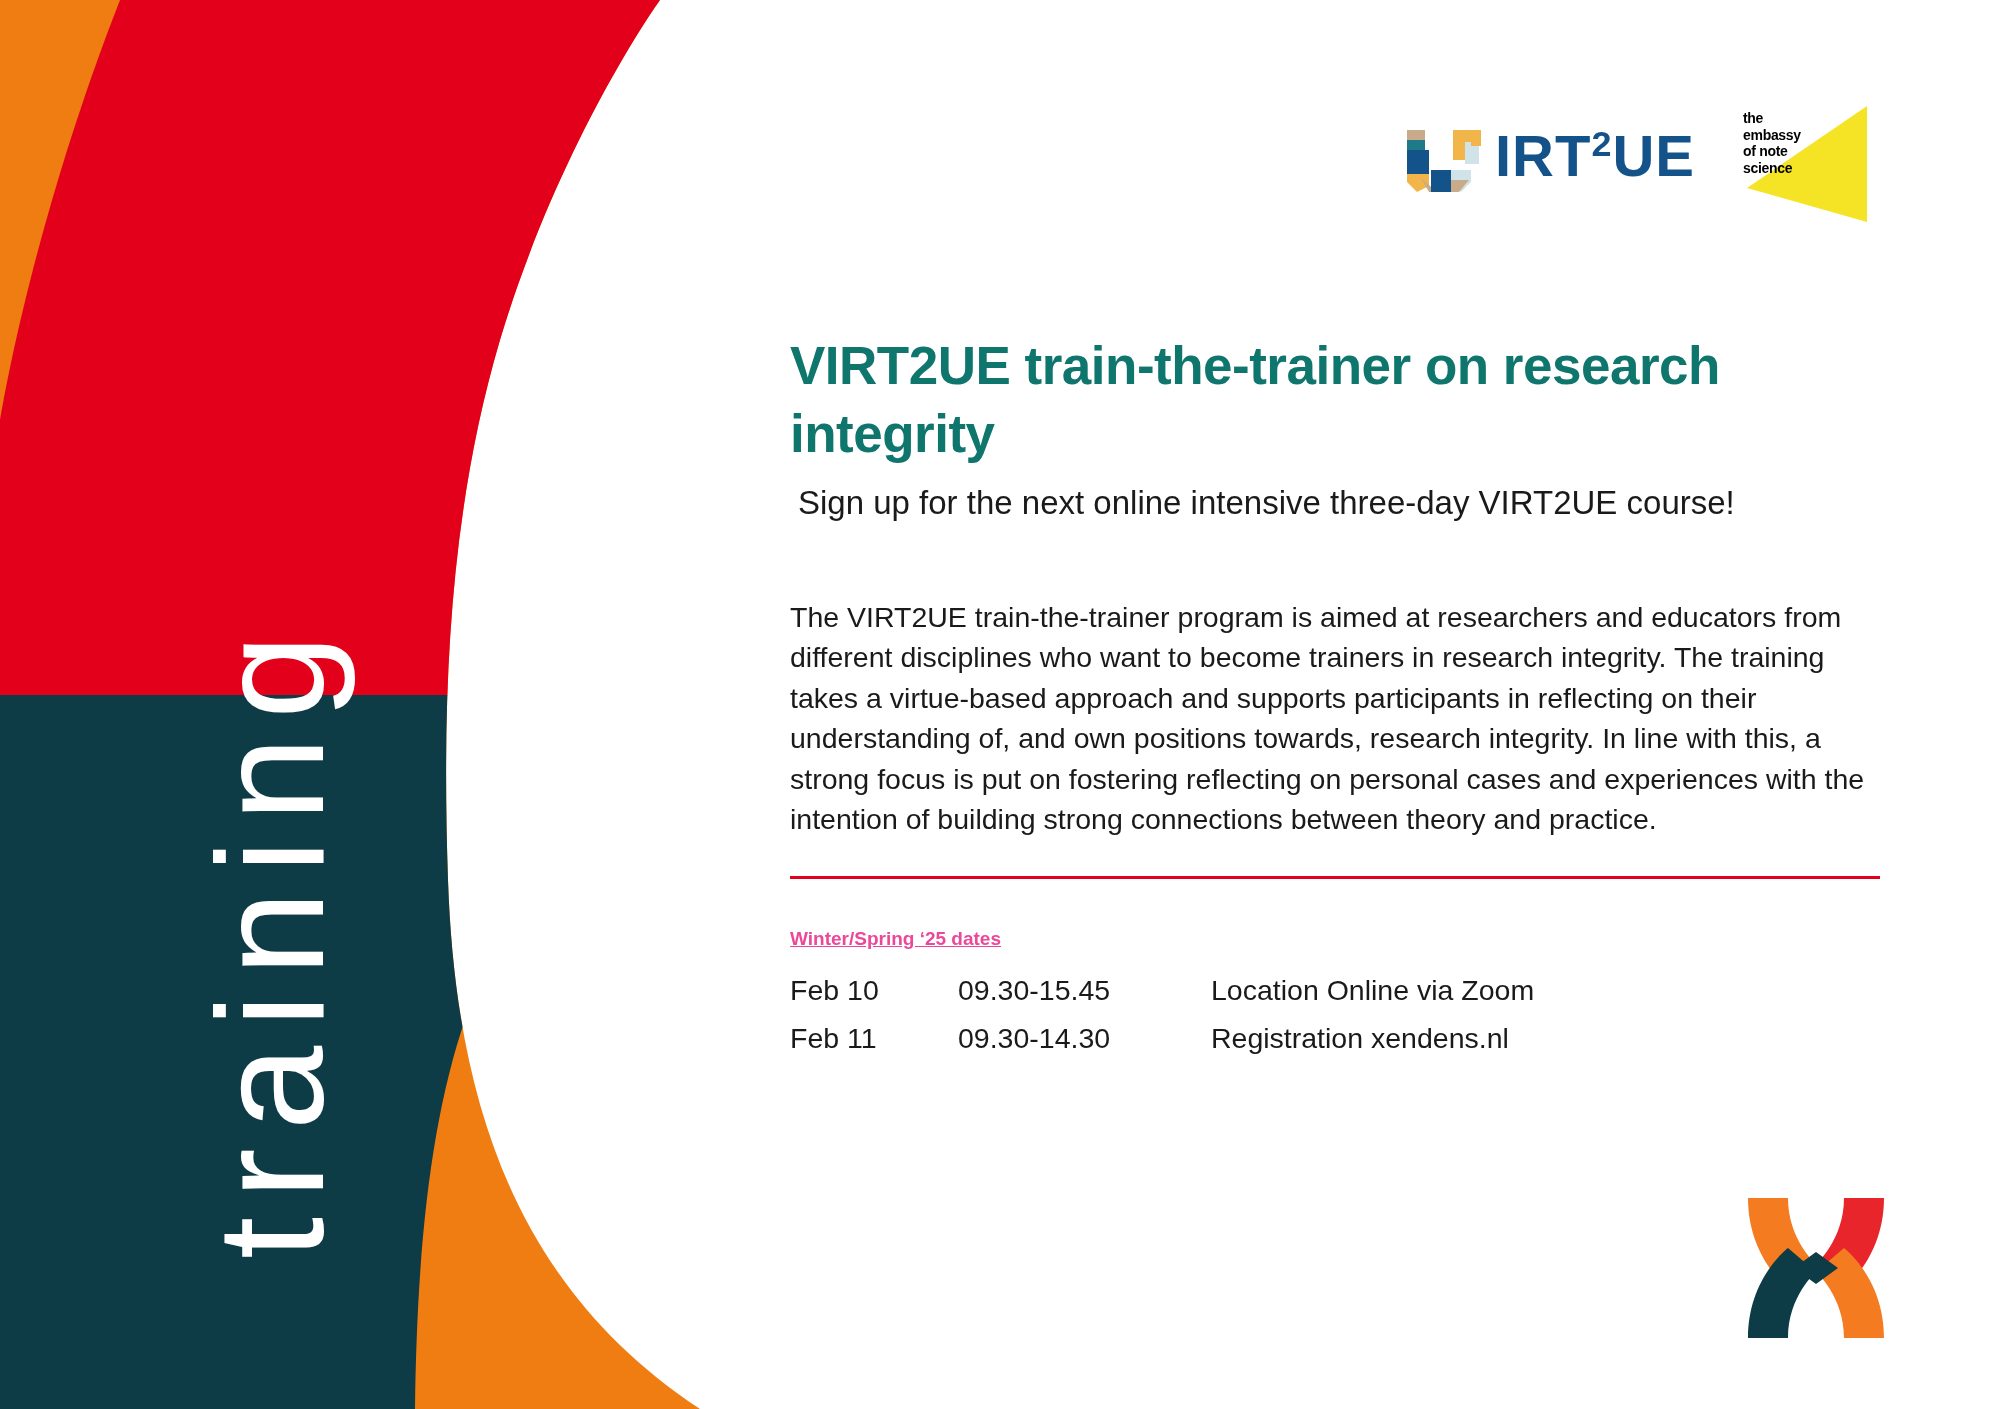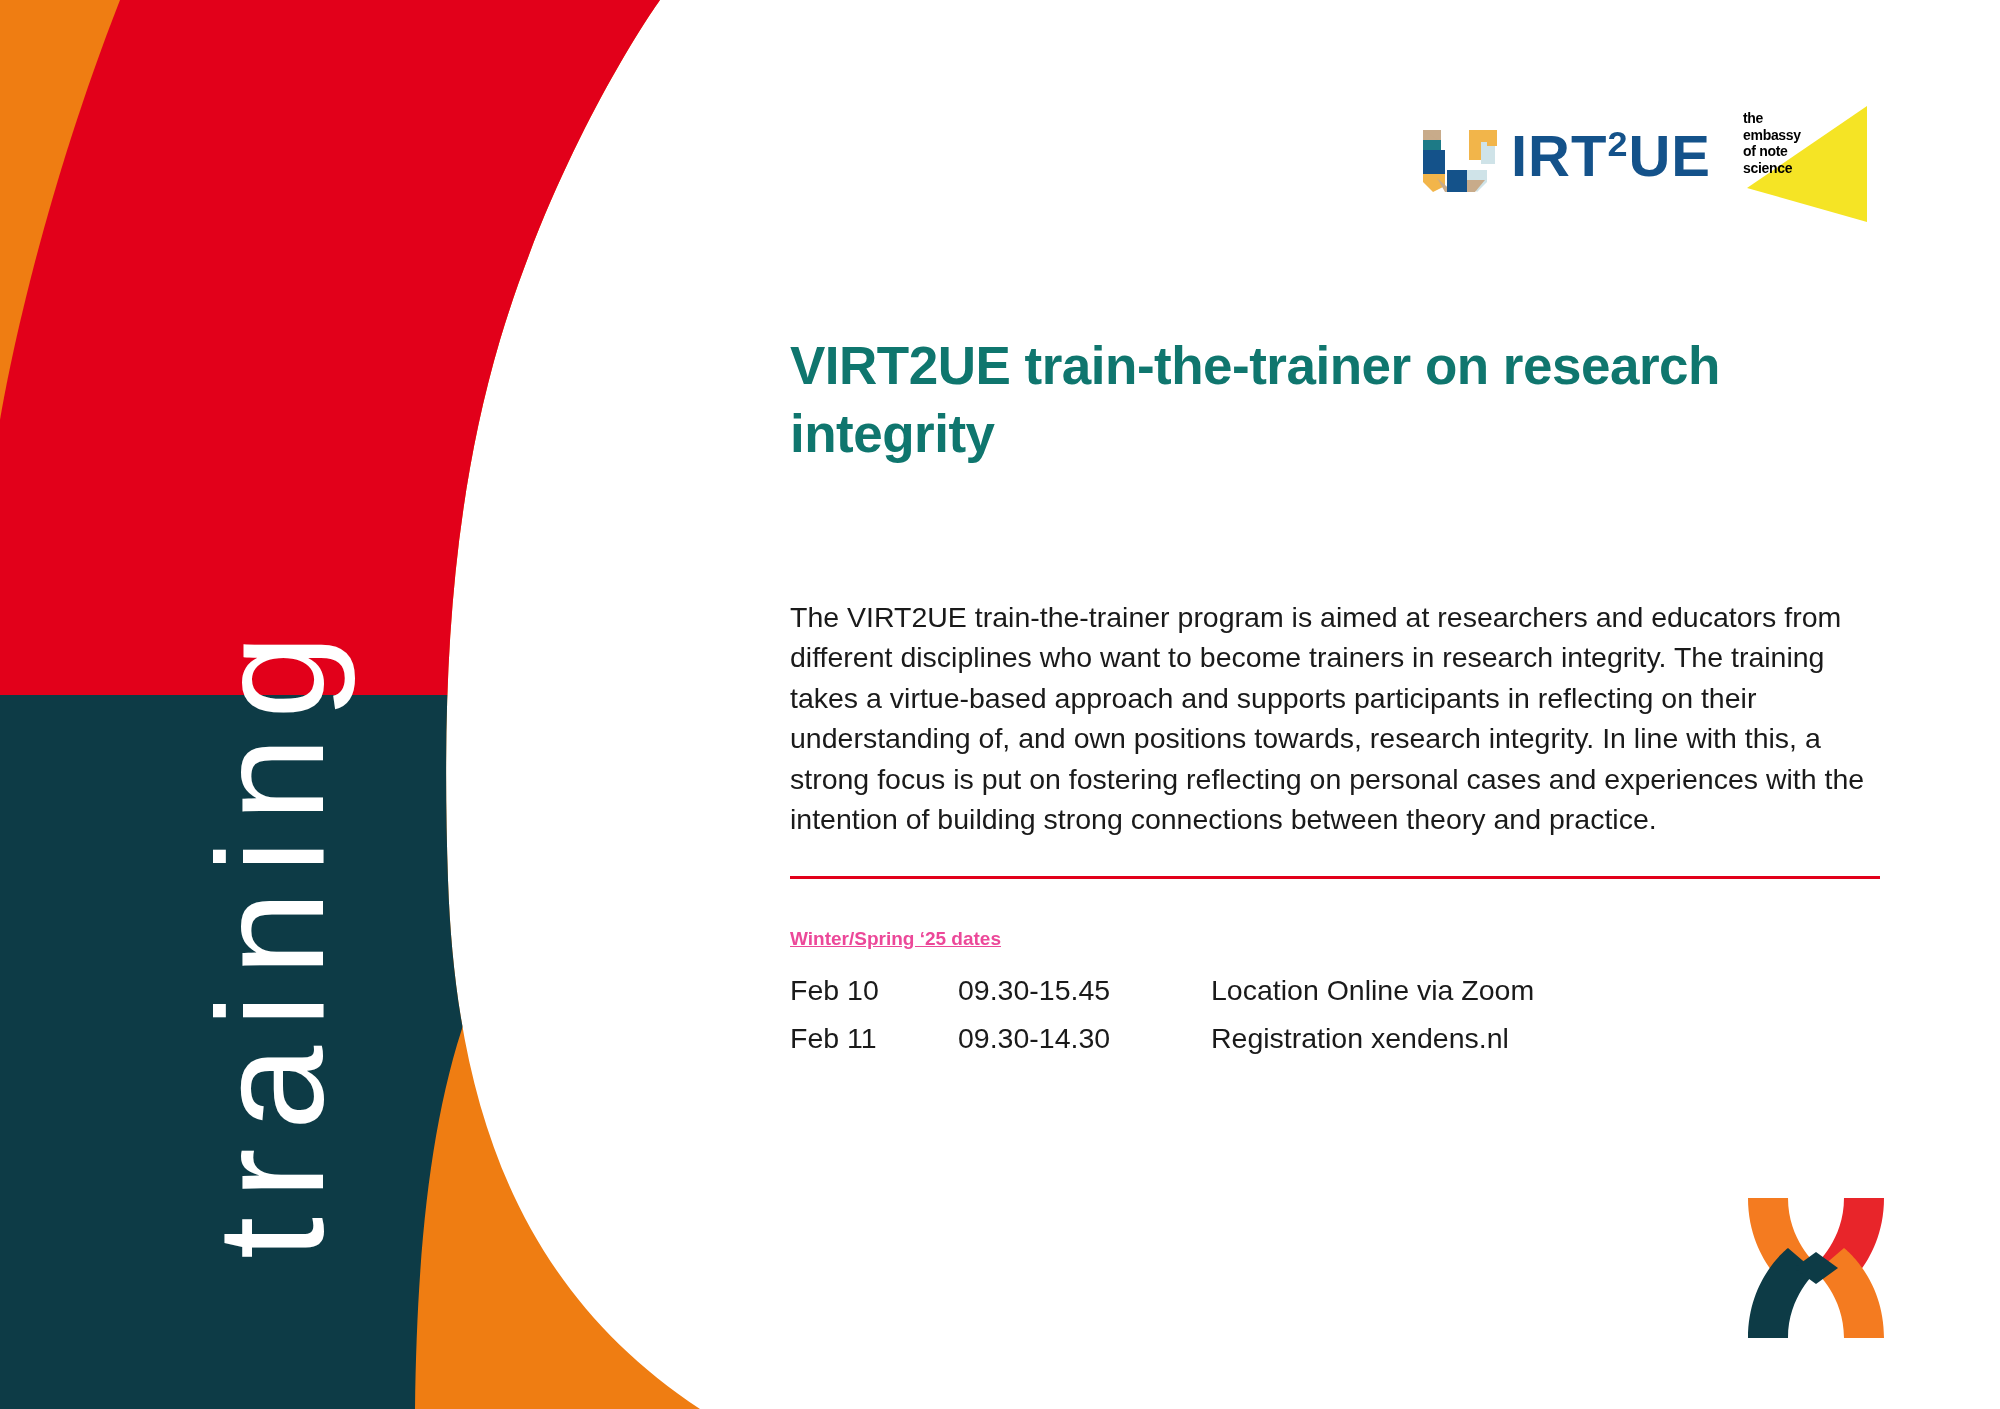--- a/index.html
+++ b/index.html
@@ -65,21 +65,21 @@
     height: 1409px;
   }
 
   
   .logo-row {
     position: absolute;
     right: 55px;
     top: 100px;
     display: flex;
     align-items: flex-start;
-    gap: 24px;
+    gap: 40px;
   }
   .virt2ue-logo {
     display: flex;
     align-items: center;
     gap: 6px;
     margin-top: 20px;
   }
   .virt2ue-mark { width: 86px; height: 72px; display:block; }
   .virt2ue-text {
     font-size: 58px;
@@ -280,20 +280,21 @@
           <div>embassy</div>
           <div>of note</div>
           <div>science</div>
         </div>
       </div>
 
     </div>
 
     <h1 class="headline">VIRT2UE train-the-trainer on research integrity</h1>
 
+    <div class="subtitle">Sign up for the next online intensive three-day VIRT2UE course!</div>
 
     <p class="body-copy">The VIRT2UE train-the-trainer program is aimed at researchers and educators from different disciplines who want to become trainers in research integrity. The training takes a virtue-based approach and supports participants in reflecting on their understanding of, and own positions towards, research integrity. In line with this, a strong focus is put on fostering reflecting on personal cases and experiences with the intention of building strong connections between theory and practice.</p>
 
     <div class="divider"></div>
 
     <div class="dates-heading">Winter/Spring ‘25 dates</div>
 
     <table class="dates-table">
       <tbody>
         <tr>

